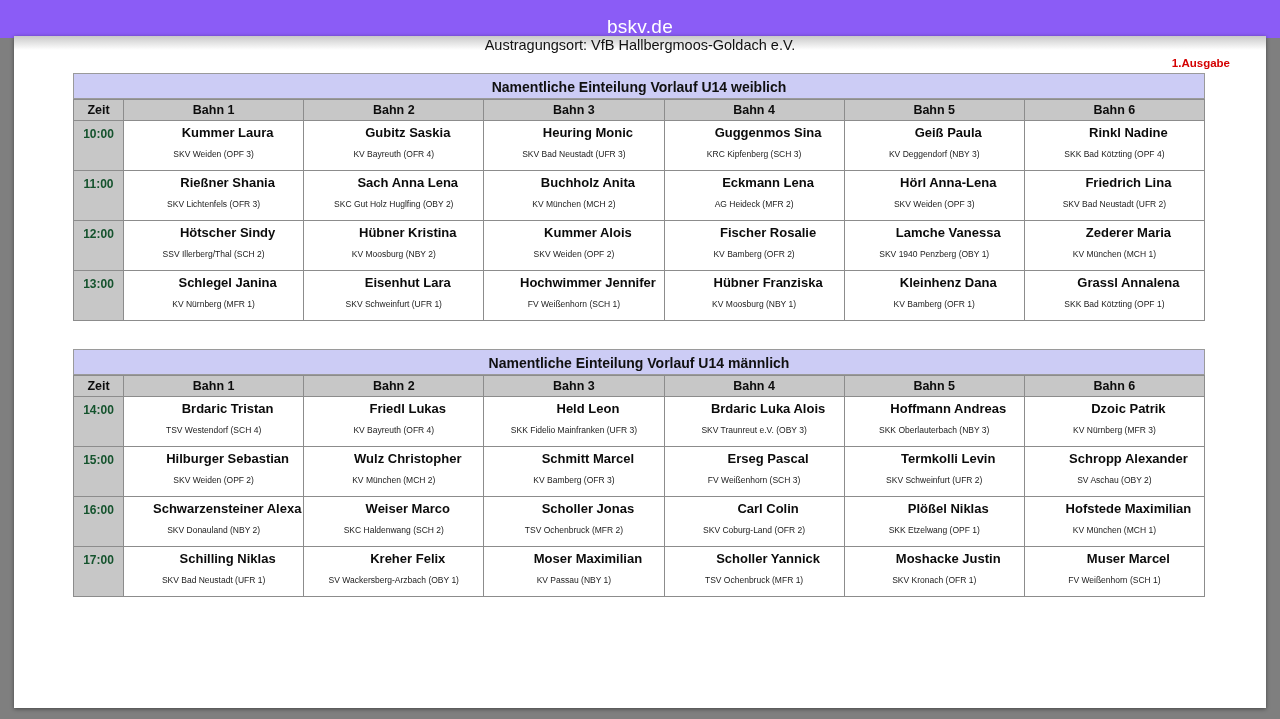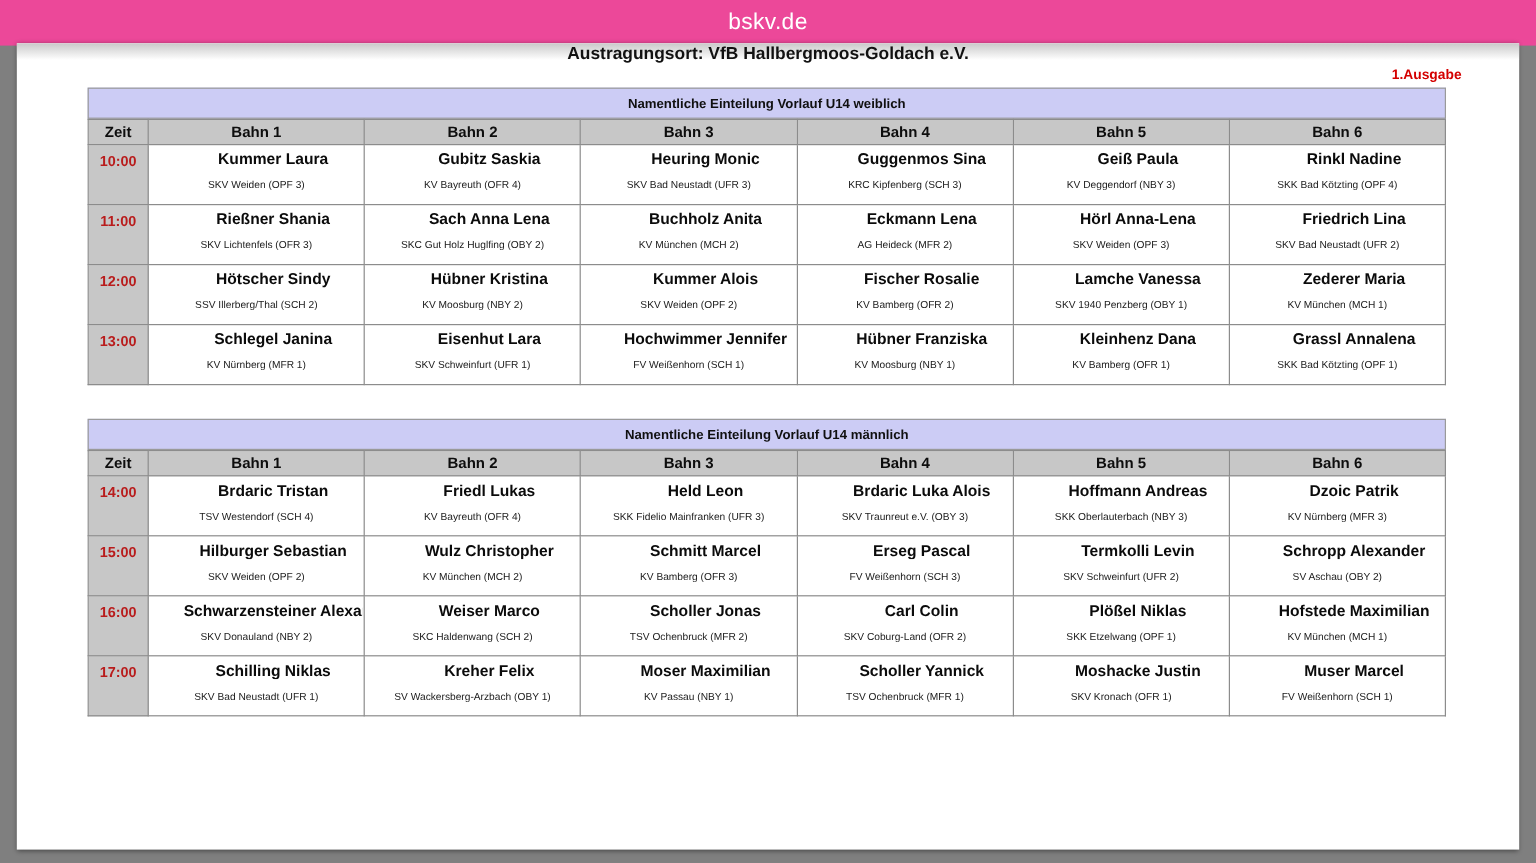--- a/index.html
+++ b/index.html
@@ -13,25 +13,25 @@
     width: 1280px;
     height: 719px;
     overflow: hidden;
     background: #7f7f7f;
   }
   .topbar {
     position: absolute;
     top: 0; left: 0;
     width: 1280px;
     height: 38px;
-    background: #ec4899;
+    background: #8b5cf6;
     color: #ffffff;
     font-size: 19px;
     display: flex;
-    align-items: center;
+    align-items: flex-end;
     justify-content: center;
     letter-spacing: 0.3px;
   }
   .doc {
     position: absolute;
     top: 36px;
     left: 14px;
     width: 1252px;
     height: 672px;
     background: #ffffff;
@@ -45,44 +45,44 @@
     height: 14px;
     background: linear-gradient(to bottom, #c9c9c9 0%, #ffffff 100%);
   }
   .venue {
     position: absolute;
     top: 1px;
     left: 0;
     width: 1252px;
     text-align: center;
     font-size: 14.5px;
-    font-weight: bold;
+    font-weight: normal;
     color: #111111;
   }
   .edition {
     position: absolute;
     top: 21px;
-    right: 48px;
+    right: 36px;
     font-size: 11.5px;
     font-weight: bold;
     color: #d40000;
   }
   .block {
     position: absolute;
     left: 59px;
     width: 1132px;
   }
   .block-1 { top: 37px; }
   .block-2 { top: 313px; border-radius: 23px; }
 
   .block-title {
     height: 26px;
     line-height: 26px;
     text-align: center;
-    font-size: 11px;
+    font-size: 14px;
     font-weight: bold;
     color: #101010;
     background: #ccccf5;
     border: 1px solid #9a9a9a;
     box-sizing: border-box;
   }
   table.sched {
     border-collapse: collapse;
     width: 1132px;
     table-layout: fixed;
@@ -101,21 +101,21 @@
   .col-time { width: 50px; }
   .col-lane { width: 180px; }
 
   td.time {
     background: #c7c7c7;
     font-size: 12px;
     font-weight: bold;
     text-align: center;
     vertical-align: top;
     padding-top: 6px;
-    color: #b91c1c;
+    color: #14532d;
   }
   td.cell {
     background: #ffffff;
     text-align: center;
     vertical-align: top;
     padding: 4px 1px 4px 1px;
     height: 50px;
   }
   .pname {
     font-size: 13px;

